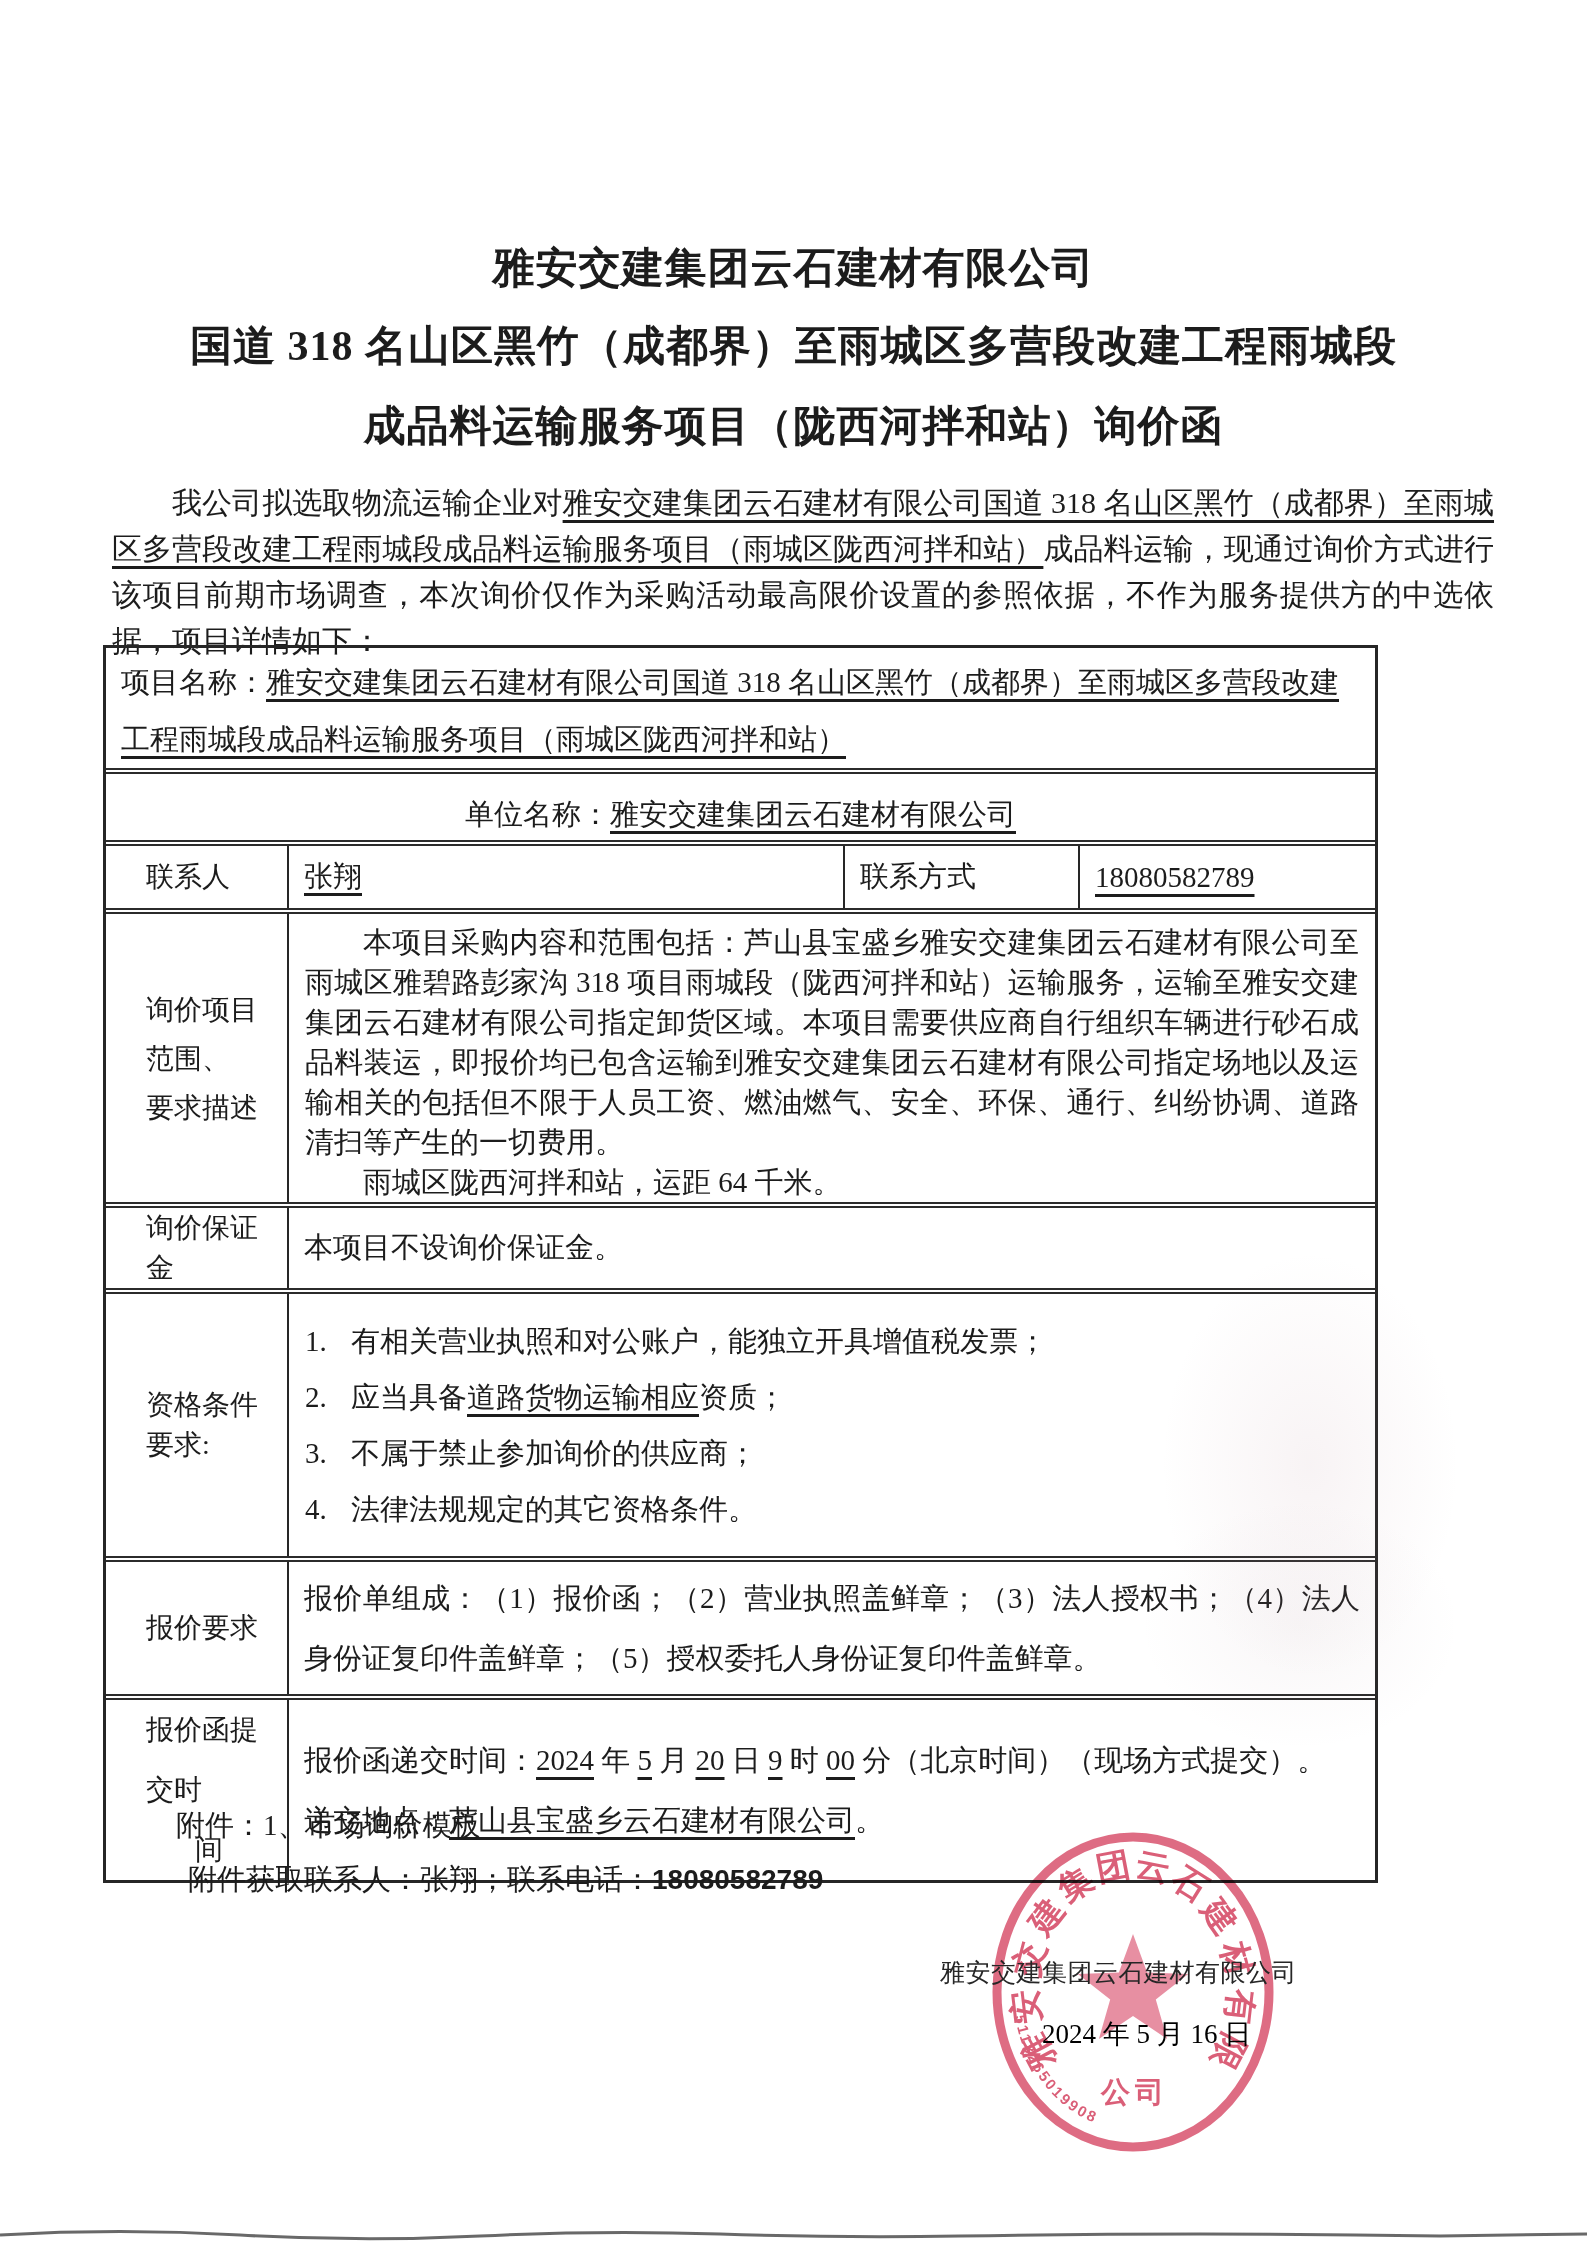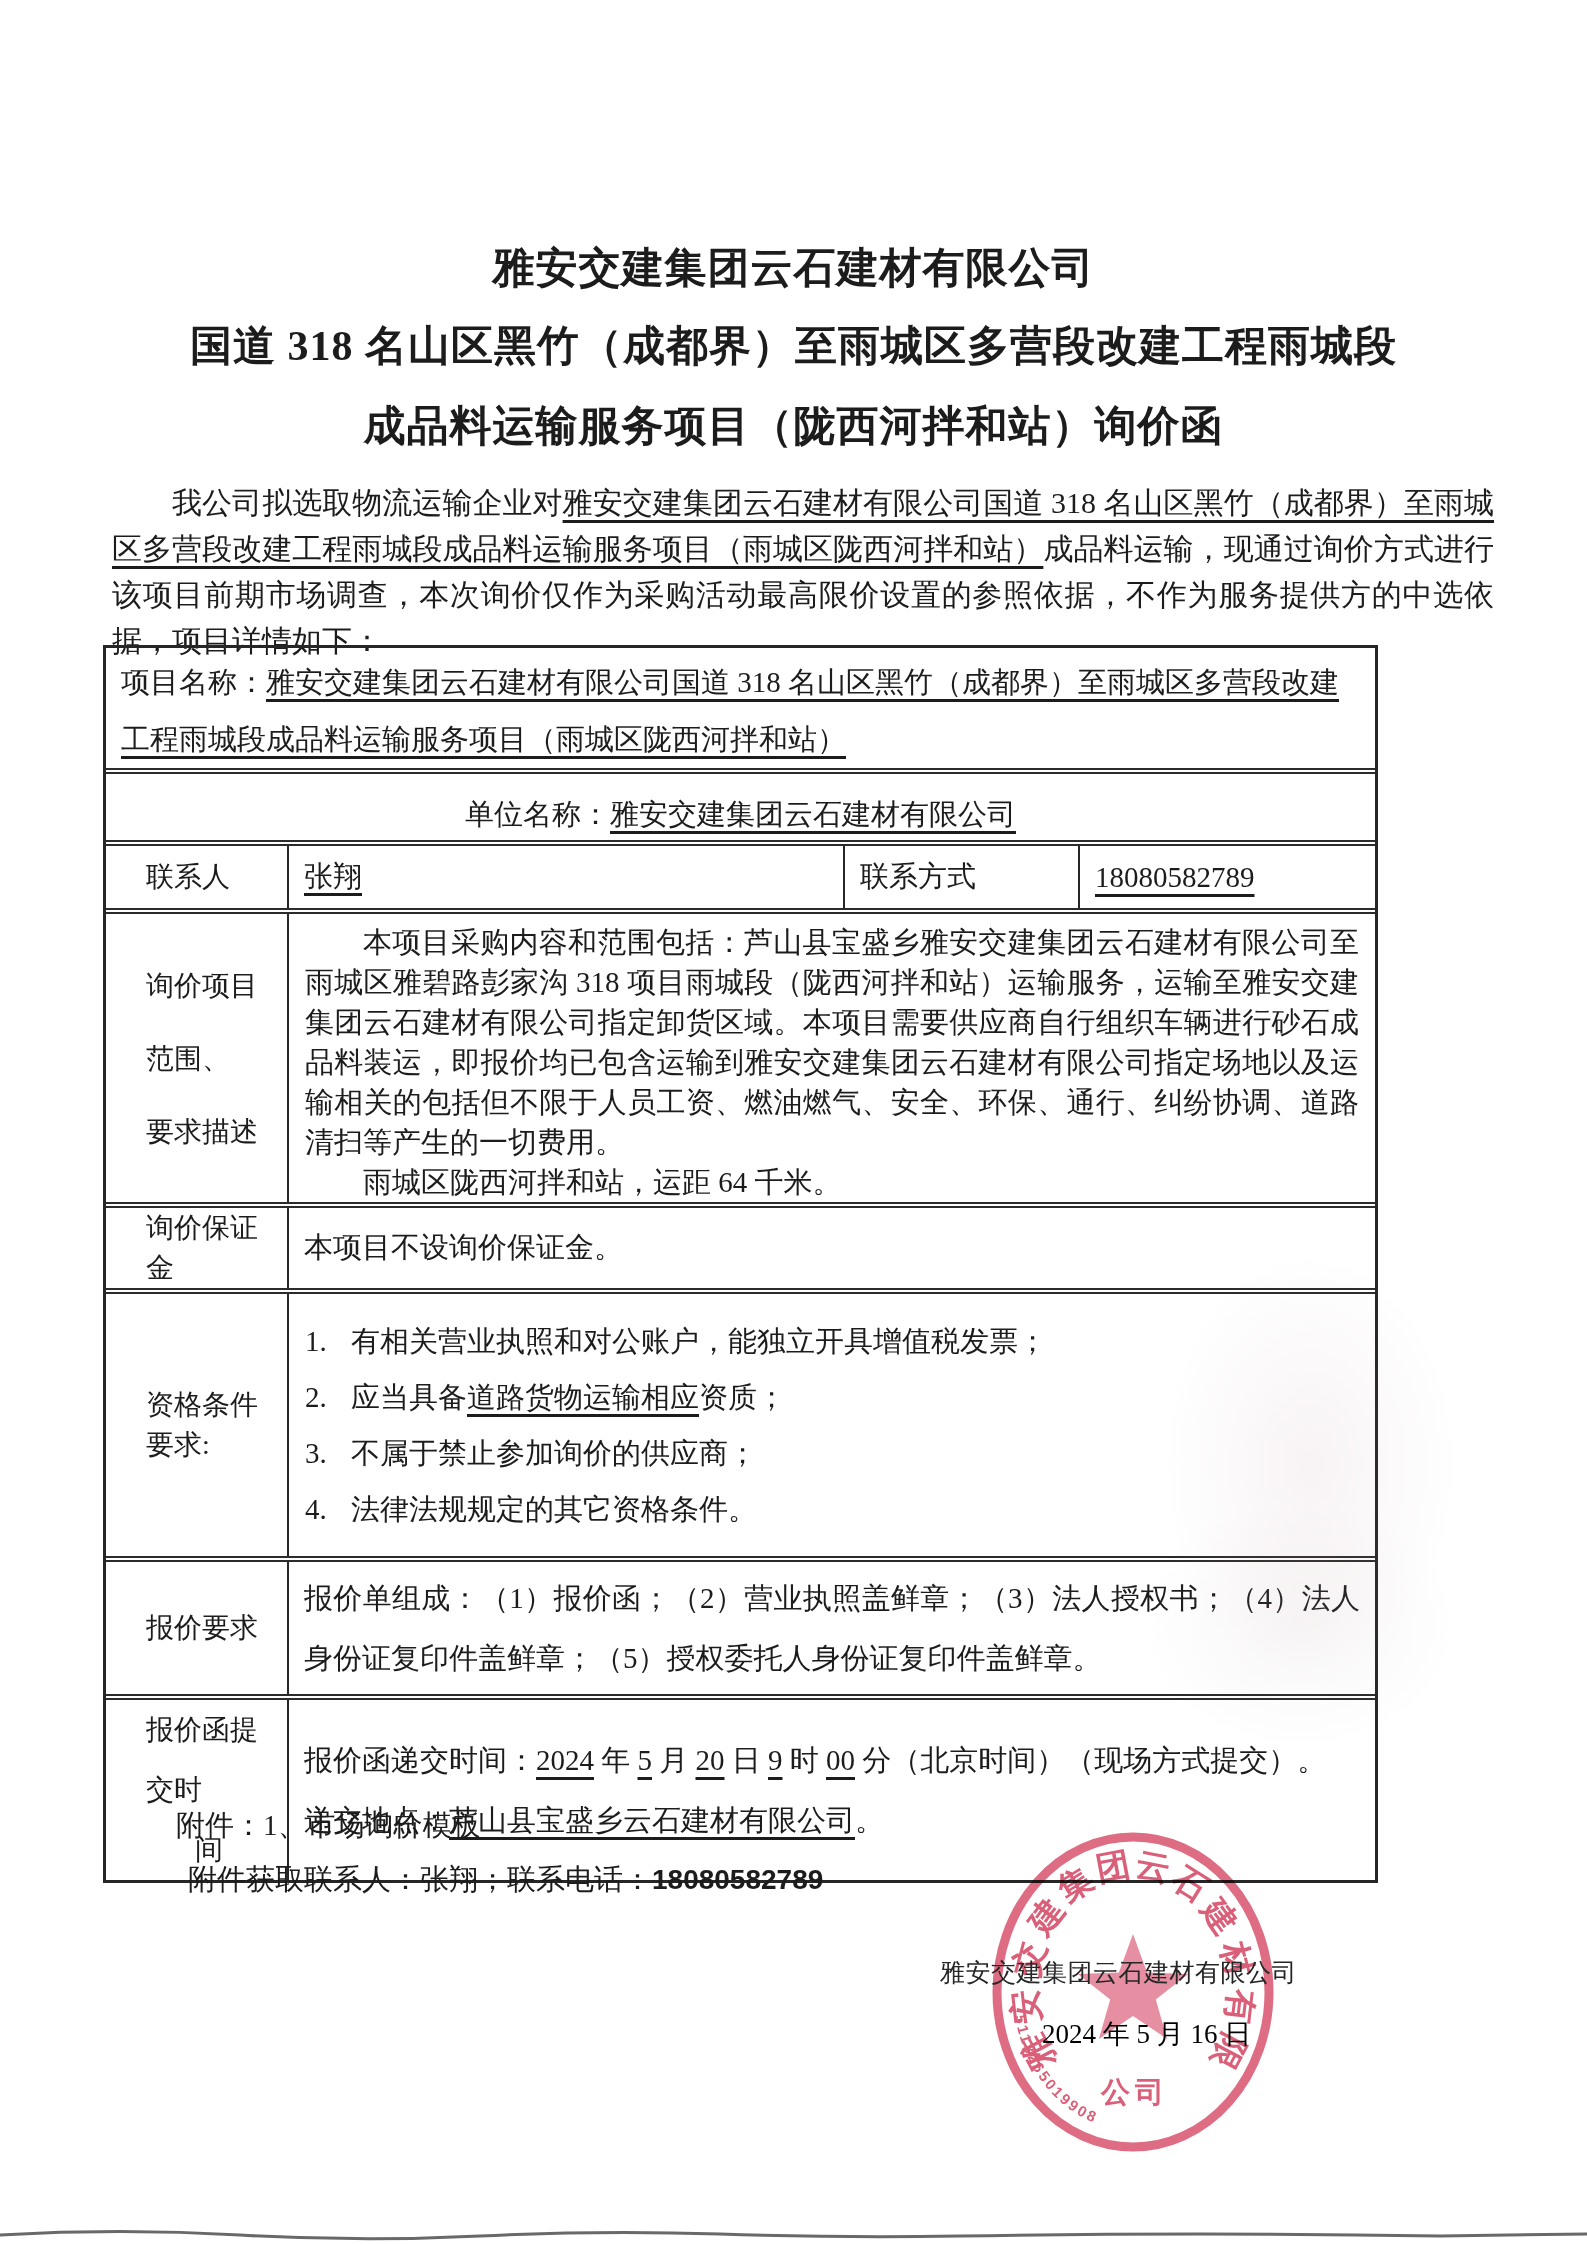--- a/index.html
+++ b/index.html
@@ -27,21 +27,21 @@
   .merged{display:block;flex:1;padding:6px 15px 0;line-height:57px;}
   .r-project{min-height:115px;}
   .r-unit{min-height:62px;}
   .r-unit .merged{line-height:52px;padding-top:14px;display:flex;flex-direction:row;
                   align-items:center;}
   .r-contact{min-height:68px;}
   .r-contact .cell{justify-content:center;}
   .c-name{width:556px;flex:none;}
   .c-phone-label{width:235px;flex:none;}
   .r-scope{min-height:257px;}
-  .r-scope .label-cell{line-height:73px;justify-content:center;}
+  .r-scope .label-cell{line-height:49px;justify-content:center;}
   .r-scope .value-cell{padding:8px 16px 0;line-height:40px;}
   .r-scope p{margin:0;text-indent:2em;text-align:justify;}
   .r-deposit{min-height:62px;}
   .r-qual{min-height:268px;}
   .r-qual .value-cell{padding:18px 16px;}
   .q-item{display:flex;line-height:40px;margin:8px 0;}
   .q-num{width:46px;flex:none;}
   .q-text{flex:1;}
   .r-quote{min-height:138px;}
   .r-quote .value-cell{line-height:60px;text-align:justify;}

